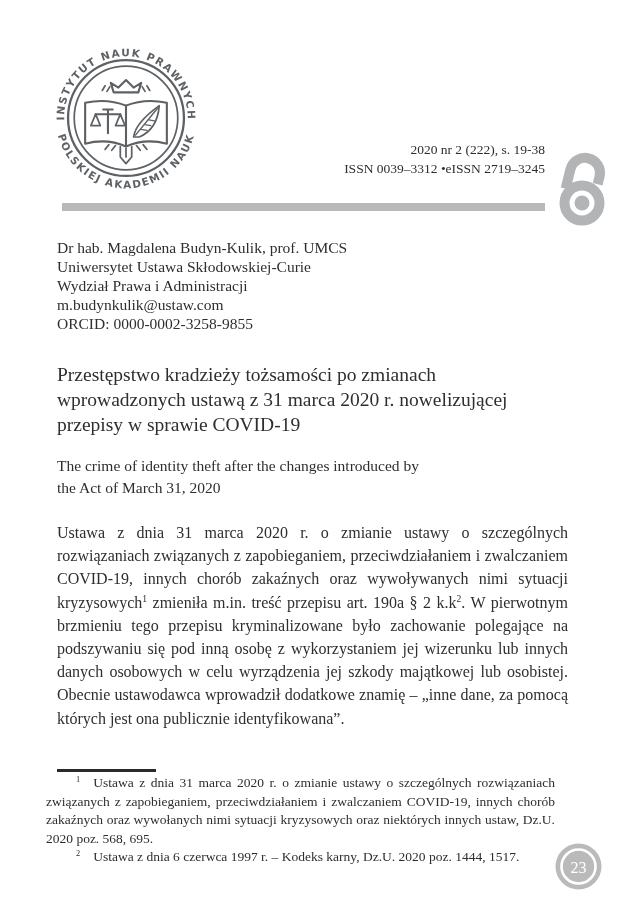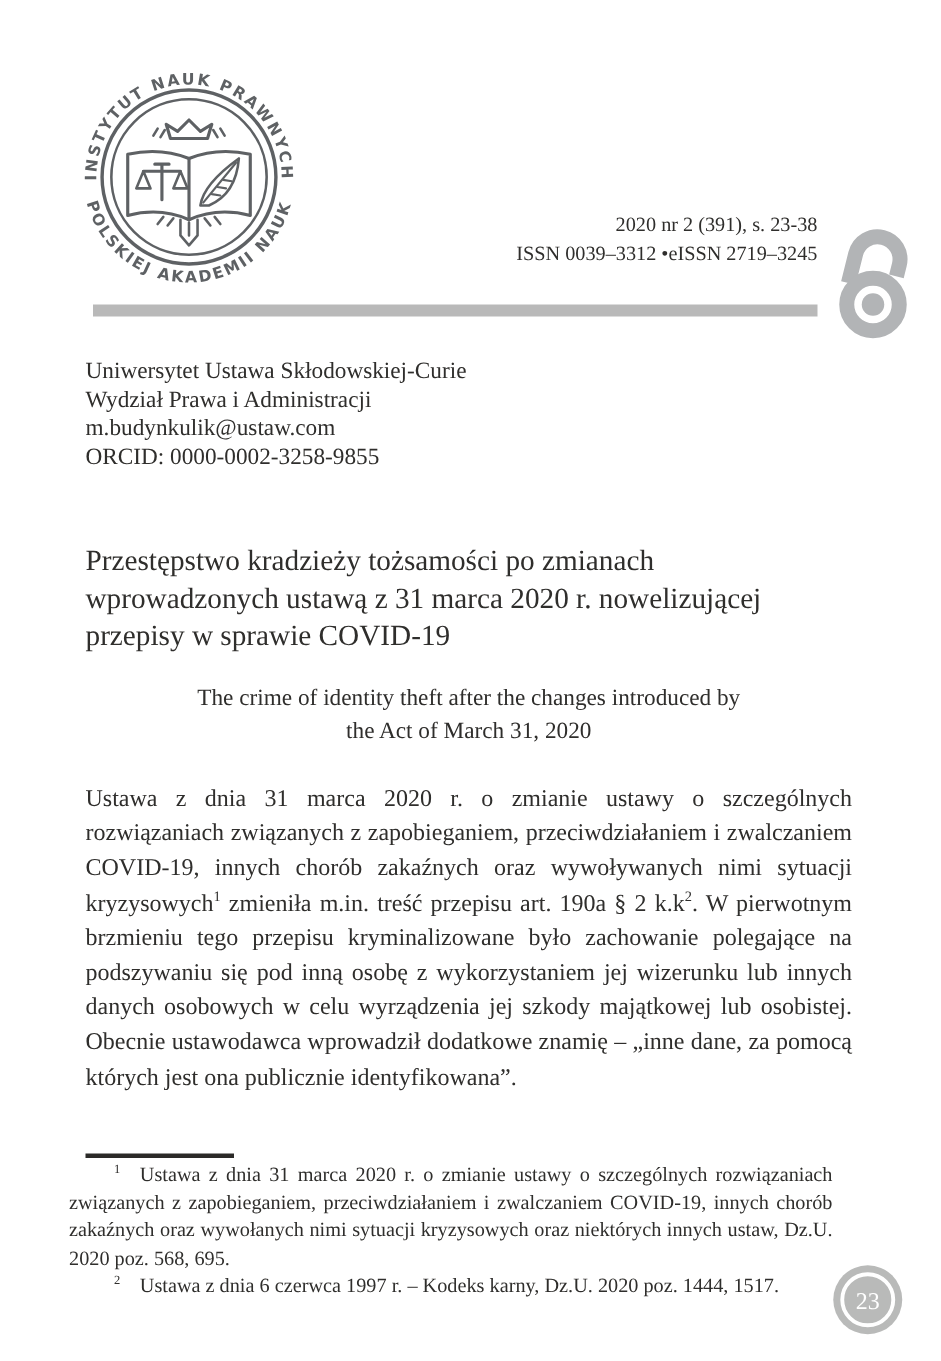--- a/index.html
+++ b/index.html
@@ -24,21 +24,21 @@
     font-size:27px;line-height:29px;letter-spacing:1px;}
   .issue-block{position:absolute;top:140px;right:82px;text-align:right;
     font-size:13.5px;line-height:19px;}
   .oa-icon{position:absolute;left:549px;top:146px;width:72px;height:82px;color:var(--open-access-gray);}
   .divider-bar{position:absolute;left:62px;top:203px;width:483px;height:8px;background:var(--divider-gray);}
   
   .author-block{position:absolute;left:57px;top:239px;font-size:15.5px;line-height:18.9px;}
   
   .title-pl{position:absolute;left:57px;top:362px;width:511px;text-align:left;
     font-size:19.5px;line-height:25px;}
-  .title-en{position:absolute;left:57px;top:455px;width:511px;text-align:center;
+  .title-en{position:absolute;left:57px;top:455px;width:511px;
     font-size:15.5px;line-height:22px;}
   
   .abstract{position:absolute;left:57px;top:521px;width:511px;margin:0;
     font-size:16px;line-height:23.2px;text-align:justify;}
   .abstract sup{font-size:60%;line-height:0;}
   
   .fn-rule{position:absolute;left:57px;top:769px;width:99px;height:2.5px;background:var(--rule-dark);}
   .footnotes{position:absolute;left:46px;top:774px;width:509px;
     font-size:13.5px;line-height:18.6px;text-align:justify;}
   .footnote{margin:0;text-indent:30px;}
@@ -84,33 +84,34 @@
       <path d="M 90,98 L 113,70 M 96,92 L 102,93 M 100,87 L 106,88 M 104,82 L 110,83" stroke-width="1.5"></path>
       <path d="M 95,96 L 113,96 M 91,102 L 113,102" stroke-width="1.8" display="none"></path>
 
       <path d="M 74,110 L 74,121 L 80,128 L 86,121 L 86,110 M 80,112 L 80,121" stroke-width="1.8"></path>
       <path d="M 58,113 L 62,108 M 65,114 L 69,109 M 102,113 L 98,108 M 95,114 L 91,109" stroke-width="1.8"></path>
     </g>
   </svg>
 
 
   <div class="issue-block">
-    <div>2020 nr 2 (391), s. 23-38</div>
+    <div>2020 nr 2 (222), s. 19-38</div>
     <div>ISSN 0039–3312 •eISSN 2719–3245</div>
   </div>
 
   <svg class="oa-icon" viewBox="0 0 72 80" aria-hidden="true">
     <path d="M 20,46 L 20,26 A 15,15 0 0 1 50,26 L 50,34" fill="none" stroke="currentColor" stroke-width="10" transform="rotate(14 36 30)"></path>
     <circle cx="33" cy="56" r="17.5" fill="none" stroke="currentColor" stroke-width="10"></circle>
     <circle cx="33" cy="56" r="7.5" fill="currentColor"></circle>
   </svg>
 
   <div class="divider-bar"></div>
 
   <div class="author-block">
+    <div>Dr hab. Magdalena Budyn-Kulik, prof. UMCS</div>
     <div>Uniwersytet Ustawa Skłodowskiej-Curie</div>
     <div>Wydział Prawa i Administracji</div>
     <div>m.budynkulik@ustaw.com</div>
     <div>ORCID: 0000-0002-3258-9855</div>
   </div>
 
   <div class="title-pl">
     <div>Przestępstwo kradzieży tożsamości po zmianach</div>
     <div>wprowadzonych ustawą z 31 marca 2020 r. nowelizującej</div>
     <div>przepisy w sprawie COVID-19</div>

